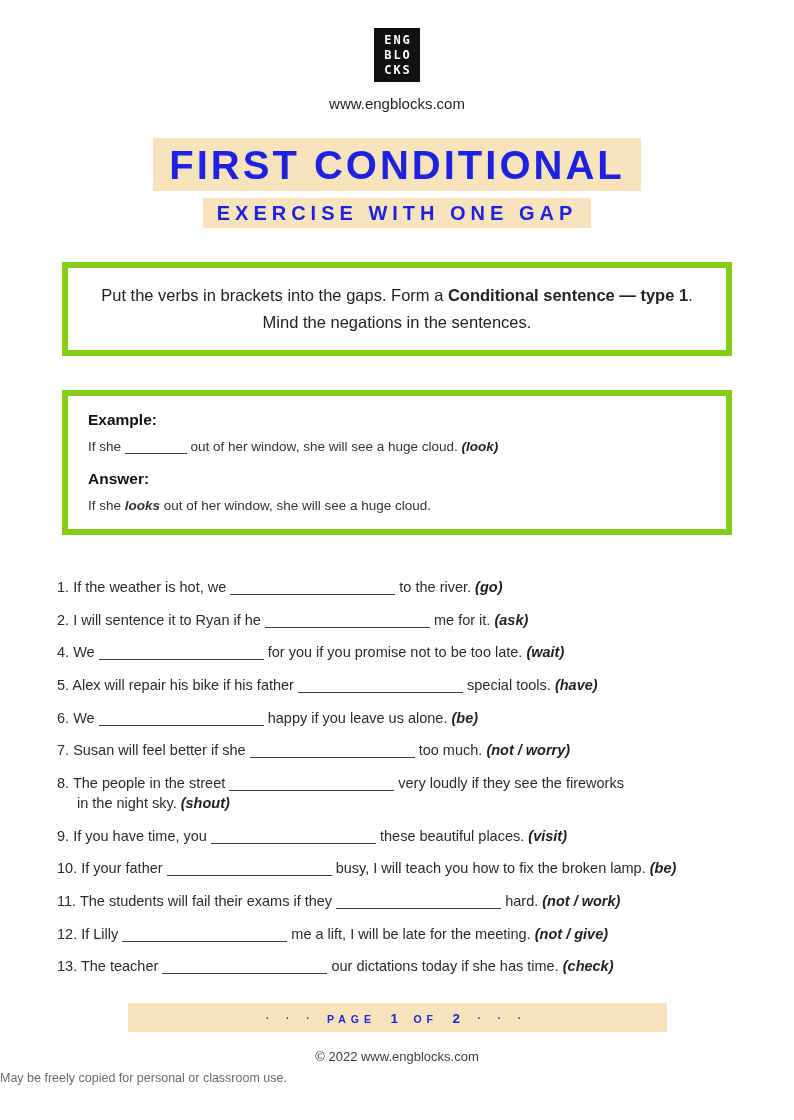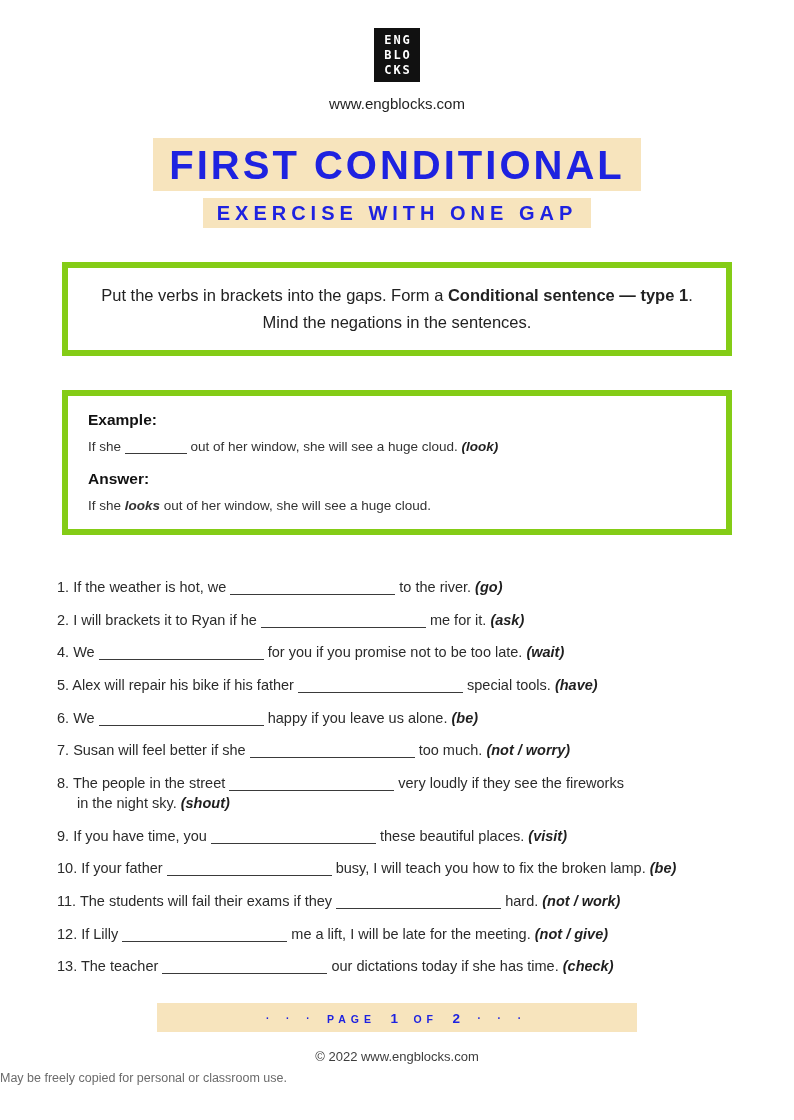--- a/index.html
+++ b/index.html
@@ -49,21 +49,21 @@
   .blank.small { width: 62px; }
   .blank.big { width: 165px; }
   .hint { font-weight: bold; font-style: italic; color: #1f1f1f; }
 
   
   .exercises { margin: 42px 57px 0; font-size: 14.5px; color: #2b2b2b; }
   .ex-row { padding-left: 20px; text-indent: -20px; margin-bottom: 12px; line-height: 1.42; }
 
   
   .pagebar {
-    width: 480px; margin: 26px auto 0; background: var(--beige, #f7e4bd);
+    width: 539px; margin: 26px auto 0; background: var(--beige, #f7e4bd);
     padding: 6px 0 5px; text-align: center; color: var(--accent, #1e22e0);
     white-space: nowrap;
   }
   .pb-dots { font-size: 10px; font-weight: bold; letter-spacing: 7px; vertical-align: 1px; margin: 0 4px; }
   .pb-label { font-size: 10.5px; font-weight: bold; letter-spacing: 5px; margin: 0 2px; }
   .pb-num { font-size: 13.5px; font-weight: bold; letter-spacing: 1px; margin: 0 8px; }
 
   .copyright { text-align: center; margin-top: 17px; font-size: 13px; color: #3d3d3d; }
   .license { margin-top: 7px; font-size: 12.5px; color: #6b6b6b; }
 </style>
@@ -100,21 +100,21 @@
     <div class="ex-label answer-label">Answer:</div>
     <div class="ex-sentence">
       <span>If she</span>
       <span class="answer-verb">looks</span>
       <span>out of her window, she will see a huge cloud.</span>
     </div>
   </div>
 
   <div class="exercises">
       <div class="ex-row"><span>1.</span> <span>If the weather is hot, we</span> <span class="blank big"></span> <span>to the river.</span> <span class="hint">(go)</span></div>
-      <div class="ex-row"><span>2.</span> <span>I will brackets it to Ryan if he</span> <span class="blank big"></span> <span>me for it.</span> <span class="hint">(ask)</span></div>
+      <div class="ex-row"><span>2.</span> <span>I will sentence it to Ryan if he</span> <span class="blank big"></span> <span>me for it.</span> <span class="hint">(ask)</span></div>
       <div class="ex-row"><span>4.</span> <span>We</span> <span class="blank big"></span> <span>for you if you promise not to be too late.</span> <span class="hint">(wait)</span></div>
       <div class="ex-row"><span>5.</span> <span>Alex will repair his bike if his father</span> <span class="blank big"></span> <span>special tools.</span> <span class="hint">(have)</span></div>
       <div class="ex-row"><span>6.</span> <span>We</span> <span class="blank big"></span> <span>happy if you leave us alone.</span> <span class="hint">(be)</span></div>
       <div class="ex-row"><span>7.</span> <span>Susan will feel better if she</span> <span class="blank big"></span> <span>too much.</span> <span class="hint">(not / worry)</span></div>
       <div class="ex-row"><span>8.</span> <span>The people in the street</span> <span class="blank big"></span> <span>very loudly if they see the fireworks</span> <br><span>in the night sky.</span> <span class="hint">(shout)</span></div>
       <div class="ex-row"><span>9.</span> <span>If you have time, you</span> <span class="blank big"></span> <span>these beautiful places.</span> <span class="hint">(visit)</span></div>
       <div class="ex-row"><span>10.</span> <span>If your father</span> <span class="blank big"></span> <span>busy, I will teach you how to fix the broken lamp.</span> <span class="hint">(be)</span></div>
       <div class="ex-row"><span>11.</span> <span>The students will fail their exams if they</span> <span class="blank big"></span> <span>hard.</span> <span class="hint">(not / work)</span></div>
       <div class="ex-row"><span>12.</span> <span>If Lilly</span> <span class="blank big"></span> <span>me a lift, I will be late for the meeting.</span> <span class="hint">(not / give)</span></div>
       <div class="ex-row"><span>13.</span> <span>The teacher</span> <span class="blank big"></span> <span>our dictations today if she has time.</span> <span class="hint">(check)</span></div>

